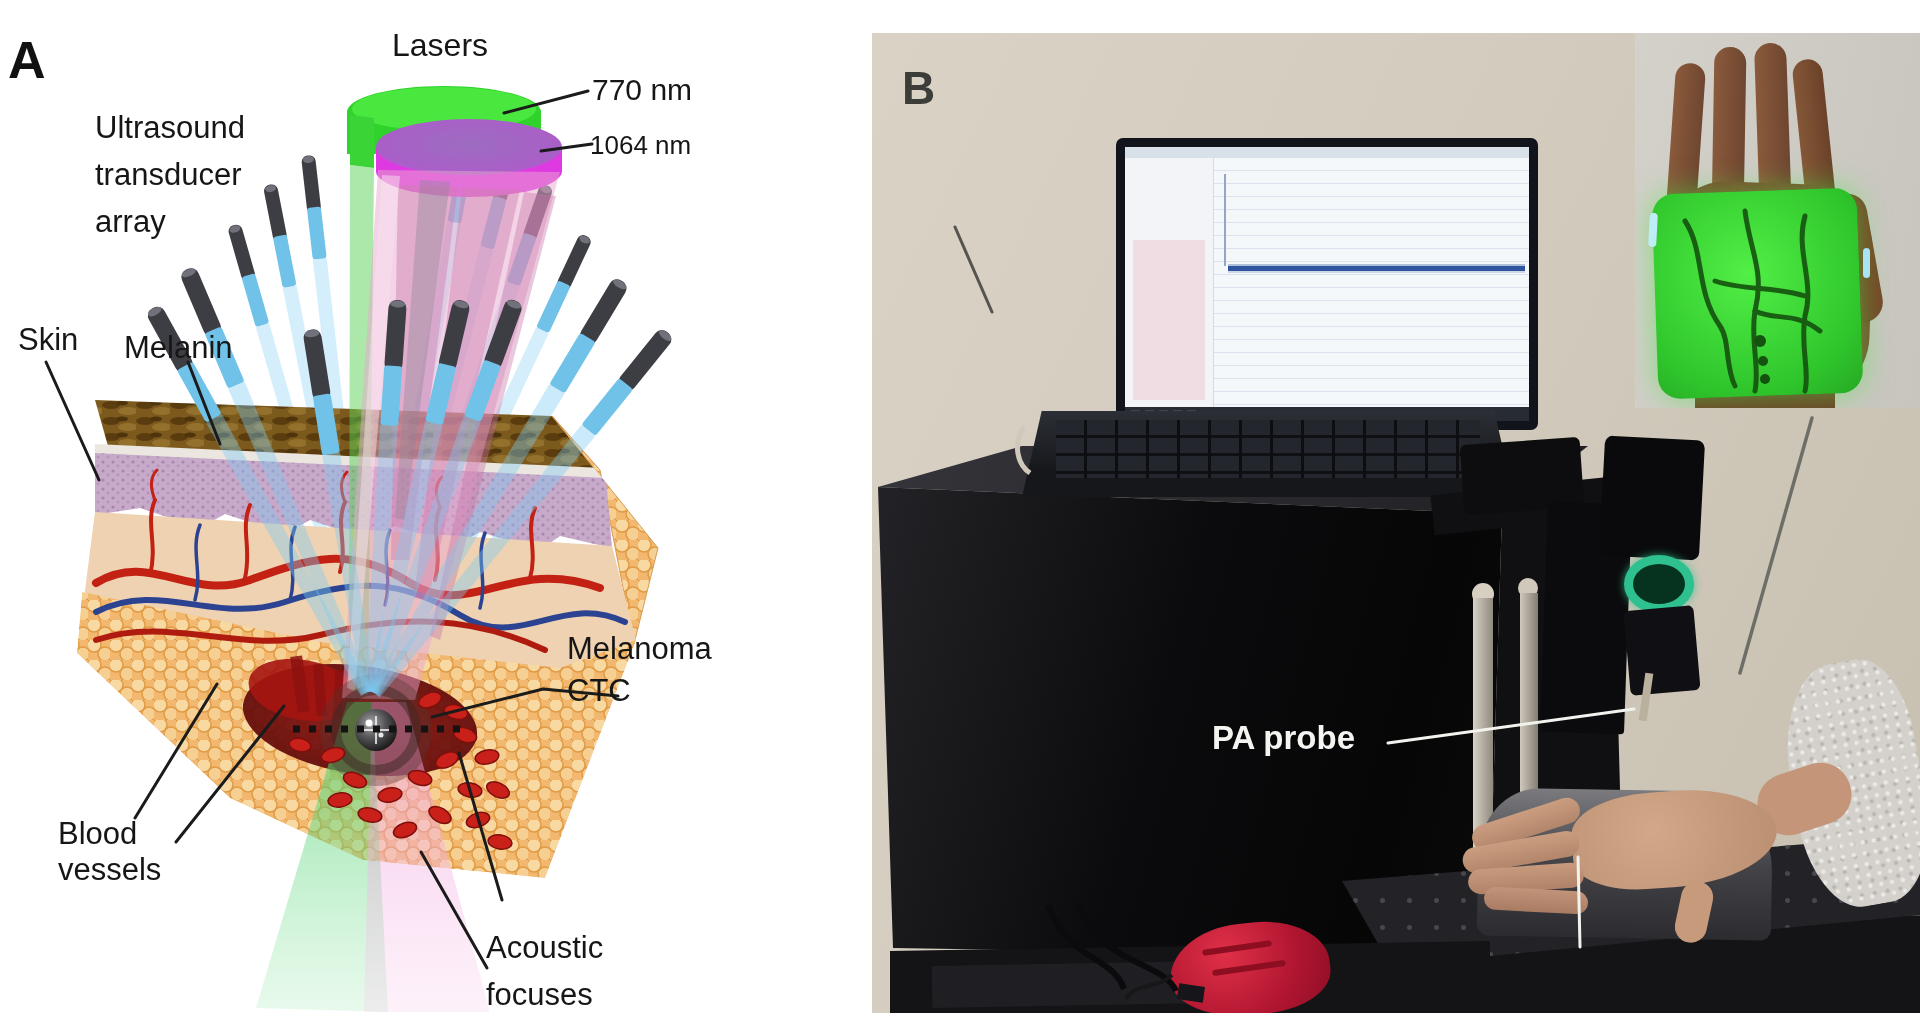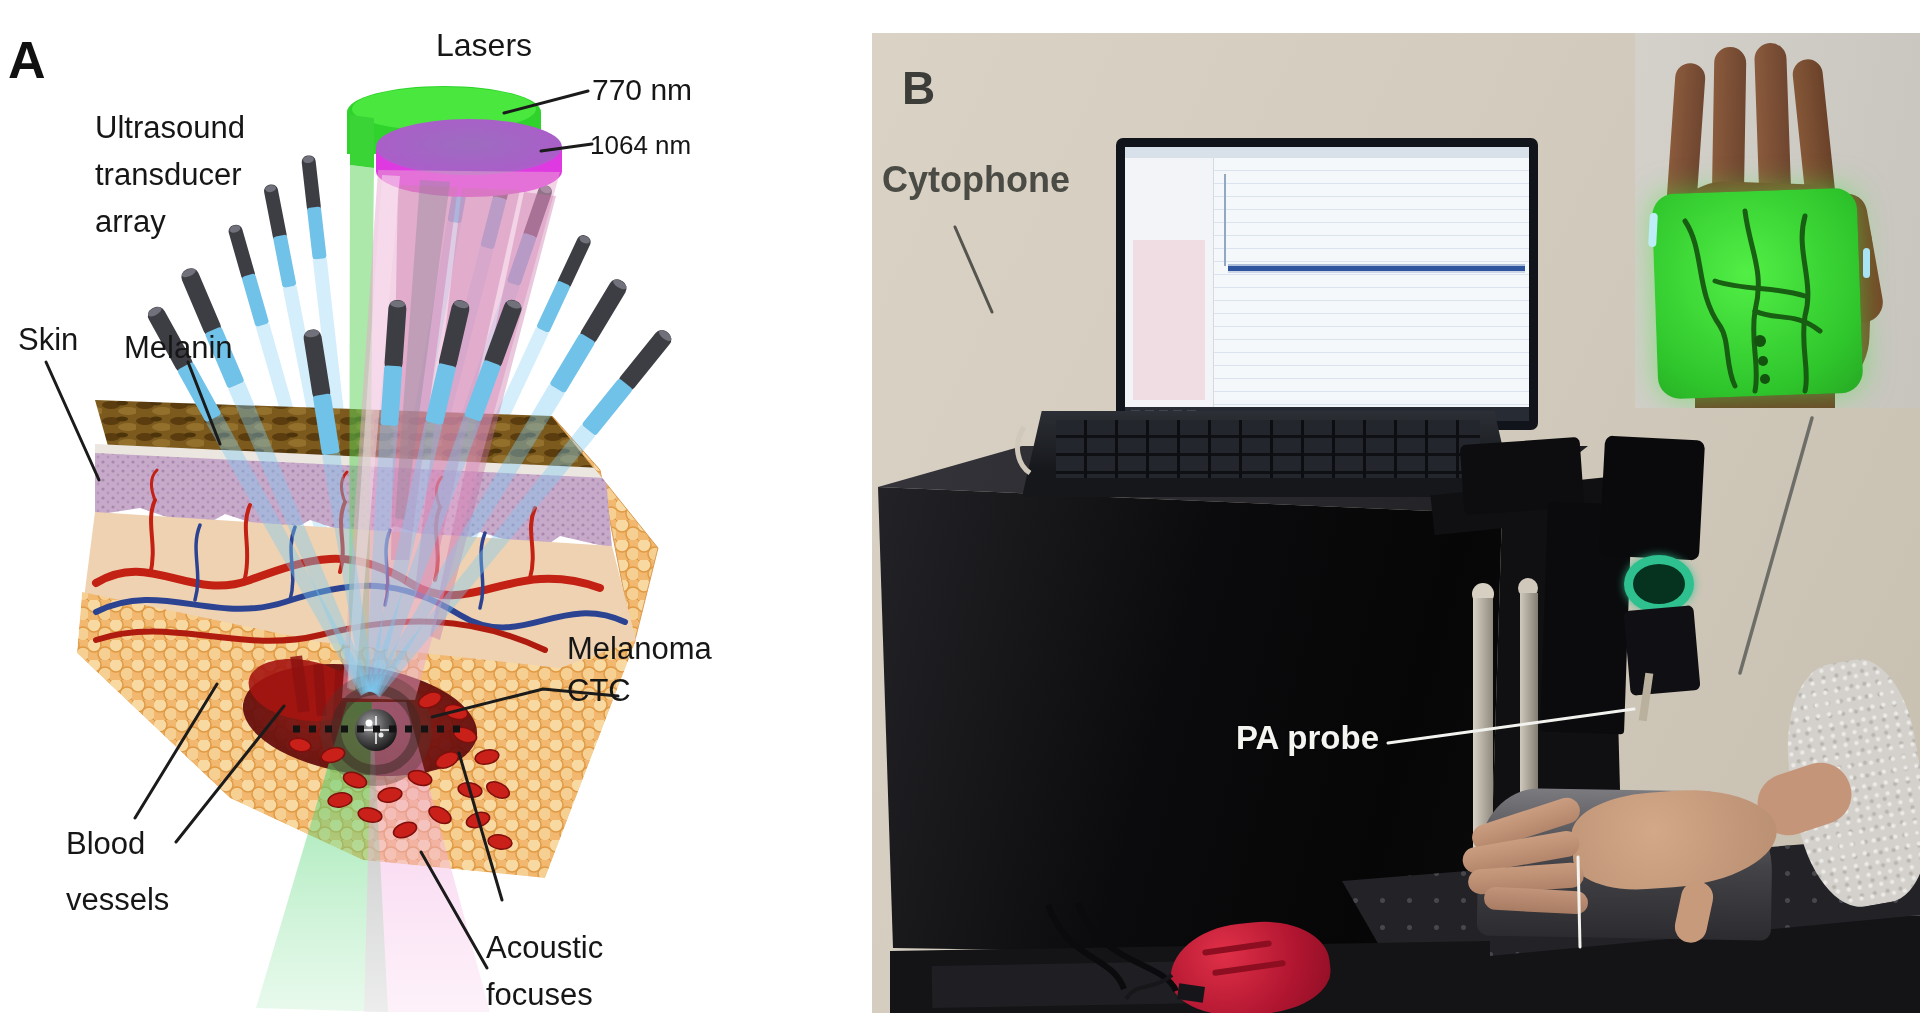--- a/index.html
+++ b/index.html
@@ -6,21 +6,21 @@
   #stage{position:relative;width:1920px;height:1024px;background:#fff;overflow:hidden;
          font-family:"Liberation Sans",sans-serif;}
   .abs{position:absolute;}
   
   .la{position:absolute;color:#161616;font-size:31px;line-height:47px;white-space:pre-line;}
   .tag{position:absolute;font-weight:700;color:#111;}
   
   #photo{position:absolute;left:872px;top:33px;width:1048px;height:980px;overflow:hidden;
          background:linear-gradient(115deg,#d9d2c5 0%,#d3ccbe 45%,#c7bfb0 100%);}
   .lb{position:absolute;color:#4b4b45;font-weight:700;}
-  .lw{position:absolute;color:#f4f4f0;font-weight:700;font-size:33px;text-shadow:0 0 2px rgba(0,0,0,.4);margin-left:24px;}
+  .lw{position:absolute;color:#f4f4f0;font-weight:700;font-size:33px;text-shadow:0 0 2px rgba(0,0,0,.4);}
   
   #lap-screen{position:absolute;left:244px;top:105px;width:404px;height:274px;background:#11141b;
               border-radius:7px;padding:9px;}
   #screen-ui{position:relative;width:100%;height:100%;background:#e9eef5;overflow:hidden;}
   #screen-top{position:absolute;left:0;top:0;right:0;height:11px;background:#d8e0ea;border-bottom:1px solid #c2ccd8;}
   #screen-left{position:absolute;left:0;top:11px;bottom:14px;width:88px;background:#f2f4f7;border-right:1px solid #d3dae2;}
   #screen-pink{position:absolute;left:8px;top:82px;width:72px;height:160px;background:#f0dde4;}
   #screen-main{position:absolute;left:89px;top:11px;right:0;bottom:14px;
      background:repeating-linear-gradient(180deg,#f5f8fb 0 12px,#dbe3ee 12px 13px);}
   #screen-trace{position:absolute;left:14px;top:108px;right:4px;height:5px;background:#2d549c;
@@ -283,31 +283,31 @@
         <line x1="188" y1="362" x2="220" y2="444"></line>
         <polyline points="618,696 543,689 432,717" fill="none"></polyline>
         <line x1="135" y1="818" x2="217" y2="684"></line>
         <line x1="176" y1="842" x2="284" y2="706"></line>
         <line x1="502" y1="900" x2="459" y2="753"></line>
         <line x1="487" y1="968" x2="421" y2="852"></line>
       </g>
     </svg>
 
     <div class="tag" style="left:8px;top:30px;font-size:52px;">A</div>
-    <div class="la" style="left:392px;top:22px;font-size:32px;margin-left:44px;">Lasers</div>
+    <div class="la" style="left:392px;top:22px;font-size:32px;">Lasers</div>
     <div class="la" style="left:592px;top:66px;font-size:30px;">770 nm</div>
     <div class="la" style="left:590px;top:122px;font-size:26px;">1064 nm</div>
     <div class="la" style="left:95px;top:104px;">Ultrasound
 transducer
 array</div>
     <div class="la" style="left:18px;top:316px;">Skin</div>
     <div class="la" style="left:124px;top:316px;margin-top:8px;">Melanin</div>
     <div class="la" style="left:567px;top:628px;width:160px;line-height:42px;">Melanoma
 CTC</div>
-    <div class="la" style="left:58px;top:816px;line-height:56px;margin-left:8px;">Blood
+    <div class="la" style="left:58px;top:816px;line-height:36px;">Blood
 vessels</div>
     <div class="la" style="left:486px;top:924px;">Acoustic
 focuses</div>
   </section>
 
   <section>
     <div id="photo">
 
       <div class="abs" style="left:0;top:408px;width:740px;height:110px;
            clip-path:polygon(6px 46px,150px 5px,716px 5px,630px 73px);
@@ -410,17 +410,16 @@
         <line x1="83" y1="194" x2="120" y2="279" stroke="#55544e" stroke-width="3" stroke-linecap="round"></line>
         <line x1="940" y1="385" x2="868" y2="640" stroke="#6e6e68" stroke-width="3.5" stroke-linecap="round"></line>
         <line x1="516" y1="710" x2="762" y2="676" stroke="#f2f2ee" stroke-width="3" stroke-linecap="round"></line>
         <line x1="706" y1="824" x2="708" y2="914" stroke="#f2f2ee" stroke-width="3" stroke-linecap="round"></line>
         <path d="M176,872 C196,928 240,922 252,956 M206,870 C226,932 292,928 304,958" stroke="#0b0b0d" stroke-width="6" fill="none"></path>
         <path d="M300,942 C282,958 266,948 254,966" stroke="#17171a" stroke-width="4" fill="none"></path>
         <path d="M152,394 C140,412 146,432 158,440" stroke="#cfc8bb" stroke-width="5" fill="none"></path>
       </svg>
 
       <div class="tag" style="left:30px;top:28px;font-size:46px;color:#3c3c38;">B</div>
-      <div class="lb" style="left:10px;top:126px;font-size:36px;">Cytophone</div>
       <div class="lw" style="left:340px;top:686px;">PA probe</div>
     </div>
   </section>
 </div>
 
 </body></html>

